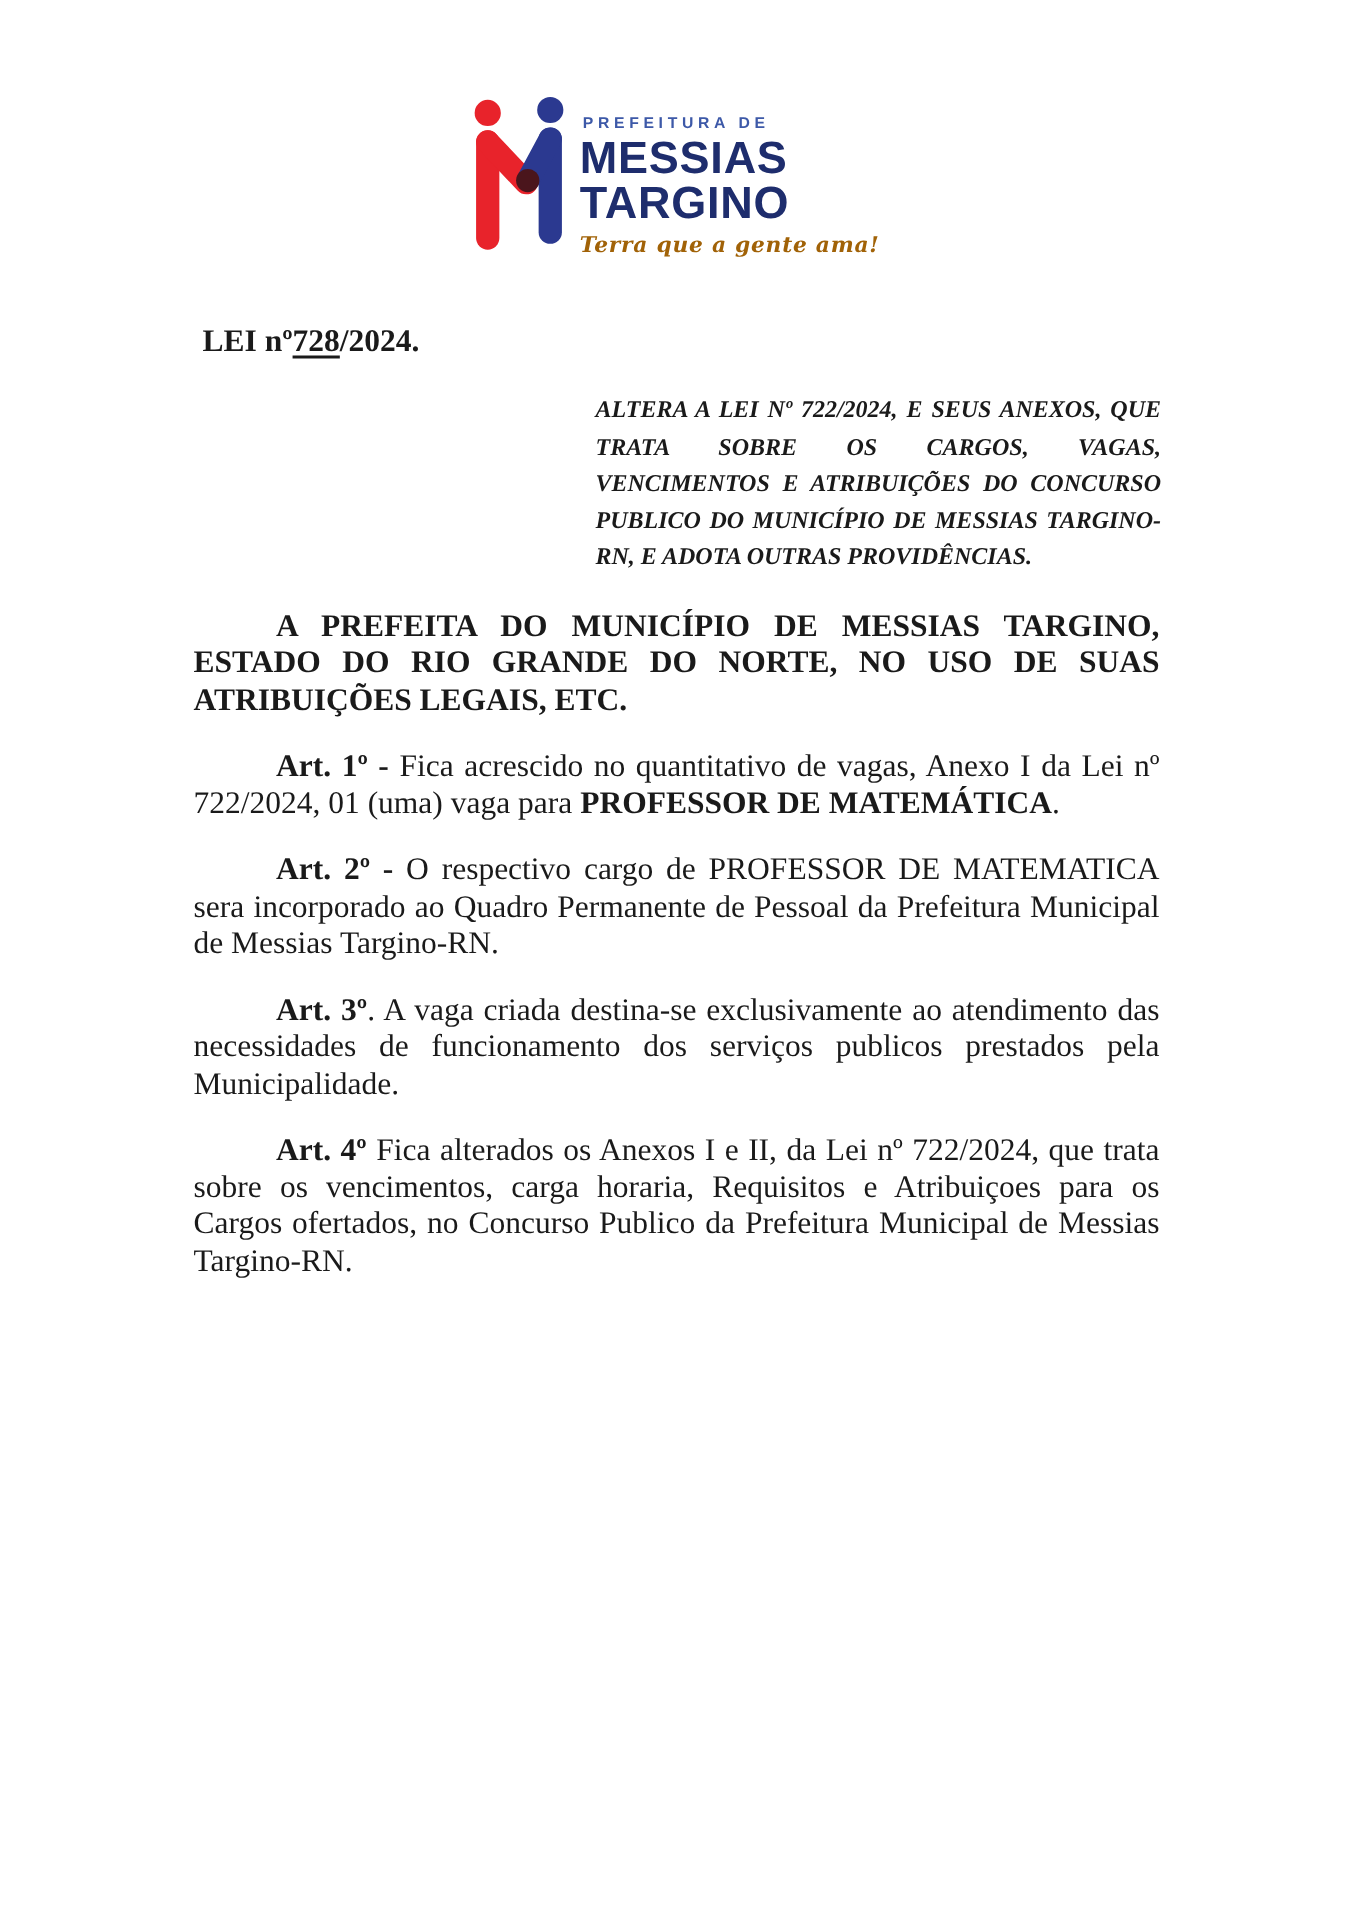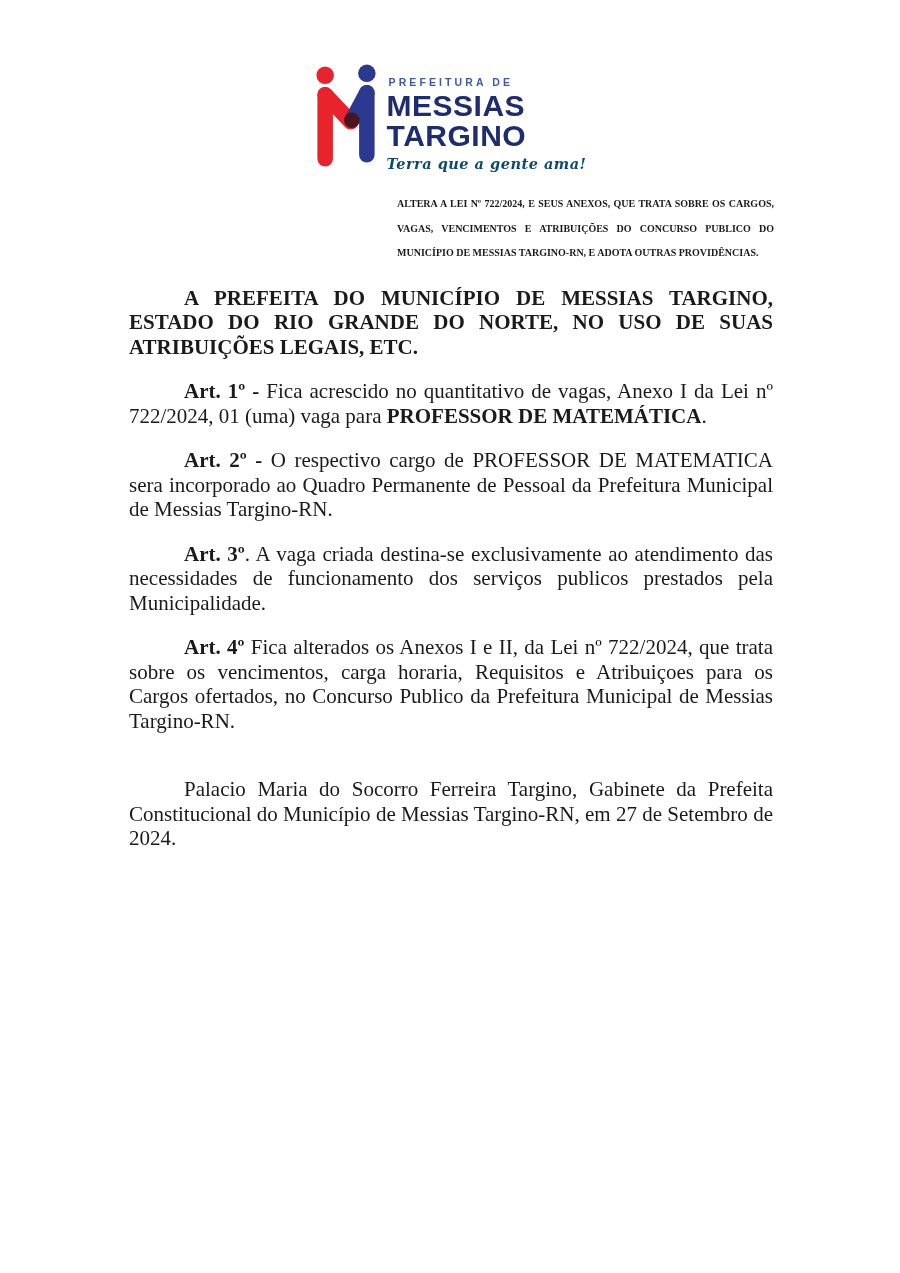--- a/index.html
+++ b/index.html
@@ -10,29 +10,30 @@
   }
   
   .logo{padding-top:64px;display:flex;justify-content:center;align-items:flex-start;gap:9px;}
   .logo-mark{width:64px;height:104px;flex:0 0 auto;}
   .logo-text{display:flex;flex-direction:column;align-items:flex-start;padding-top:12px;}
   .lt1{font-family:"Liberation Sans",sans-serif;font-weight:bold;font-size:10.5px;
        letter-spacing:3.1px;color:#3d59a8;margin:0 0 3px 2px;}
   .lt2{font-family:"Liberation Sans",sans-serif;font-weight:bold;font-size:30px;
        line-height:30px;color:#1e2d6d;letter-spacing:0.5px;}
   .lt3{font-family:"DejaVu Serif",serif;font-style:italic;font-weight:bold;
-       font-size:14.5px;color:#0c4a6e;margin-top:4px;letter-spacing:0.5px;}
+       font-size:14.5px;color:#a16207;margin-top:4px;letter-spacing:0.5px;}
   
   .content{padding:0 127px 0 129px;}
   .title{font-size:21px;font-weight:bold;margin:40px 0 0 6px;line-height:30px;}
   .title .u{text-decoration:underline;text-decoration-thickness:2px;text-underline-offset:3px;}
   .summary{
     margin:20px 0 0 268px;width:377px;
-    font-weight:bold;font-size:10px;line-height:24.5px;
+    font-weight:bold;font-size:16px;line-height:24.5px;
     text-align:justify;
+    font-style:italic;
   }
   .p{margin:20px 0 0 0;text-indent:55px;text-align:justify;
      font-size:21px;line-height:24.5px;}
   .p.bold{font-weight:bold;}
   .b{font-weight:bold;}
   .closing{margin-top:44px;}
   
   .signature{margin-top:64px;text-align:center;}
   .sig-line{width:452px;margin:0 auto;border-top:2px solid #111;}
   .sig-name{font-weight:bold;font-size:17px;margin-top:4px;line-height:22px;}
@@ -60,29 +61,29 @@
     <div class="logo-text">
       <div class="lt1">PREFEITURA DE</div>
       <div class="lt2">MESSIAS</div>
       <div class="lt2">TARGINO</div>
       <div class="lt3">Terra que a gente ama!</div>
     </div>
   </header>
 
   <main class="content">
 
+    <h1 class="title"><span>LEI nº</span><span class="u">728</span><span>/2024.</span></h1>
 
     <p class="summary">ALTERA A LEI Nº 722/2024, E SEUS ANEXOS, QUE TRATA SOBRE OS CARGOS, VAGAS, VENCIMENTOS E ATRIBUIÇÕES DO CONCURSO PUBLICO DO MUNICÍPIO DE MESSIAS TARGINO-RN, E ADOTA OUTRAS PROVIDÊNCIAS.</p>
 
     <p class="p bold">A PREFEITA DO MUNICÍPIO DE MESSIAS TARGINO, ESTADO DO RIO GRANDE DO NORTE, NO USO DE SUAS ATRIBUIÇÕES LEGAIS, ETC.</p>
 
 
     <p class="p"><span class="b">Art. 1º -</span><span> Fica acrescido no quantitativo de vagas, Anexo I da Lei nº 722/2024, 01 (uma) vaga para </span><span class="b">PROFESSOR DE MATEMÁTICA</span><span>.</span></p>
     <p class="p"><span class="b">Art. 2º -</span><span> O respectivo cargo de PROFESSOR DE MATEMATICA sera incorporado ao Quadro Permanente de Pessoal da Prefeitura Municipal de Messias Targino-RN.</span></p>
     <p class="p"><span class="b">Art. 3º</span><span>. A vaga criada destina-se exclusivamente ao atendimento das necessidades de funcionamento dos serviços publicos prestados pela Municipalidade.</span></p>
     <p class="p"><span class="b">Art. 4º</span><span> Fica alterados os Anexos I e II, da Lei nº 722/2024, que trata sobre os vencimentos, carga horaria, Requisitos e Atribuiçoes para os Cargos ofertados, no Concurso Publico da Prefeitura Municipal de Messias Targino-RN.</span></p>
 
-    <p class="p closing">Palacio Maria do Socorro Ferreira Targino, Gabinete da Prefeita Constitucional do Município de Messias Targino-RN, em 27 de Setembro de 2024.</p>
 
   </main>
 
 
 </div>
 
 </body></html>

